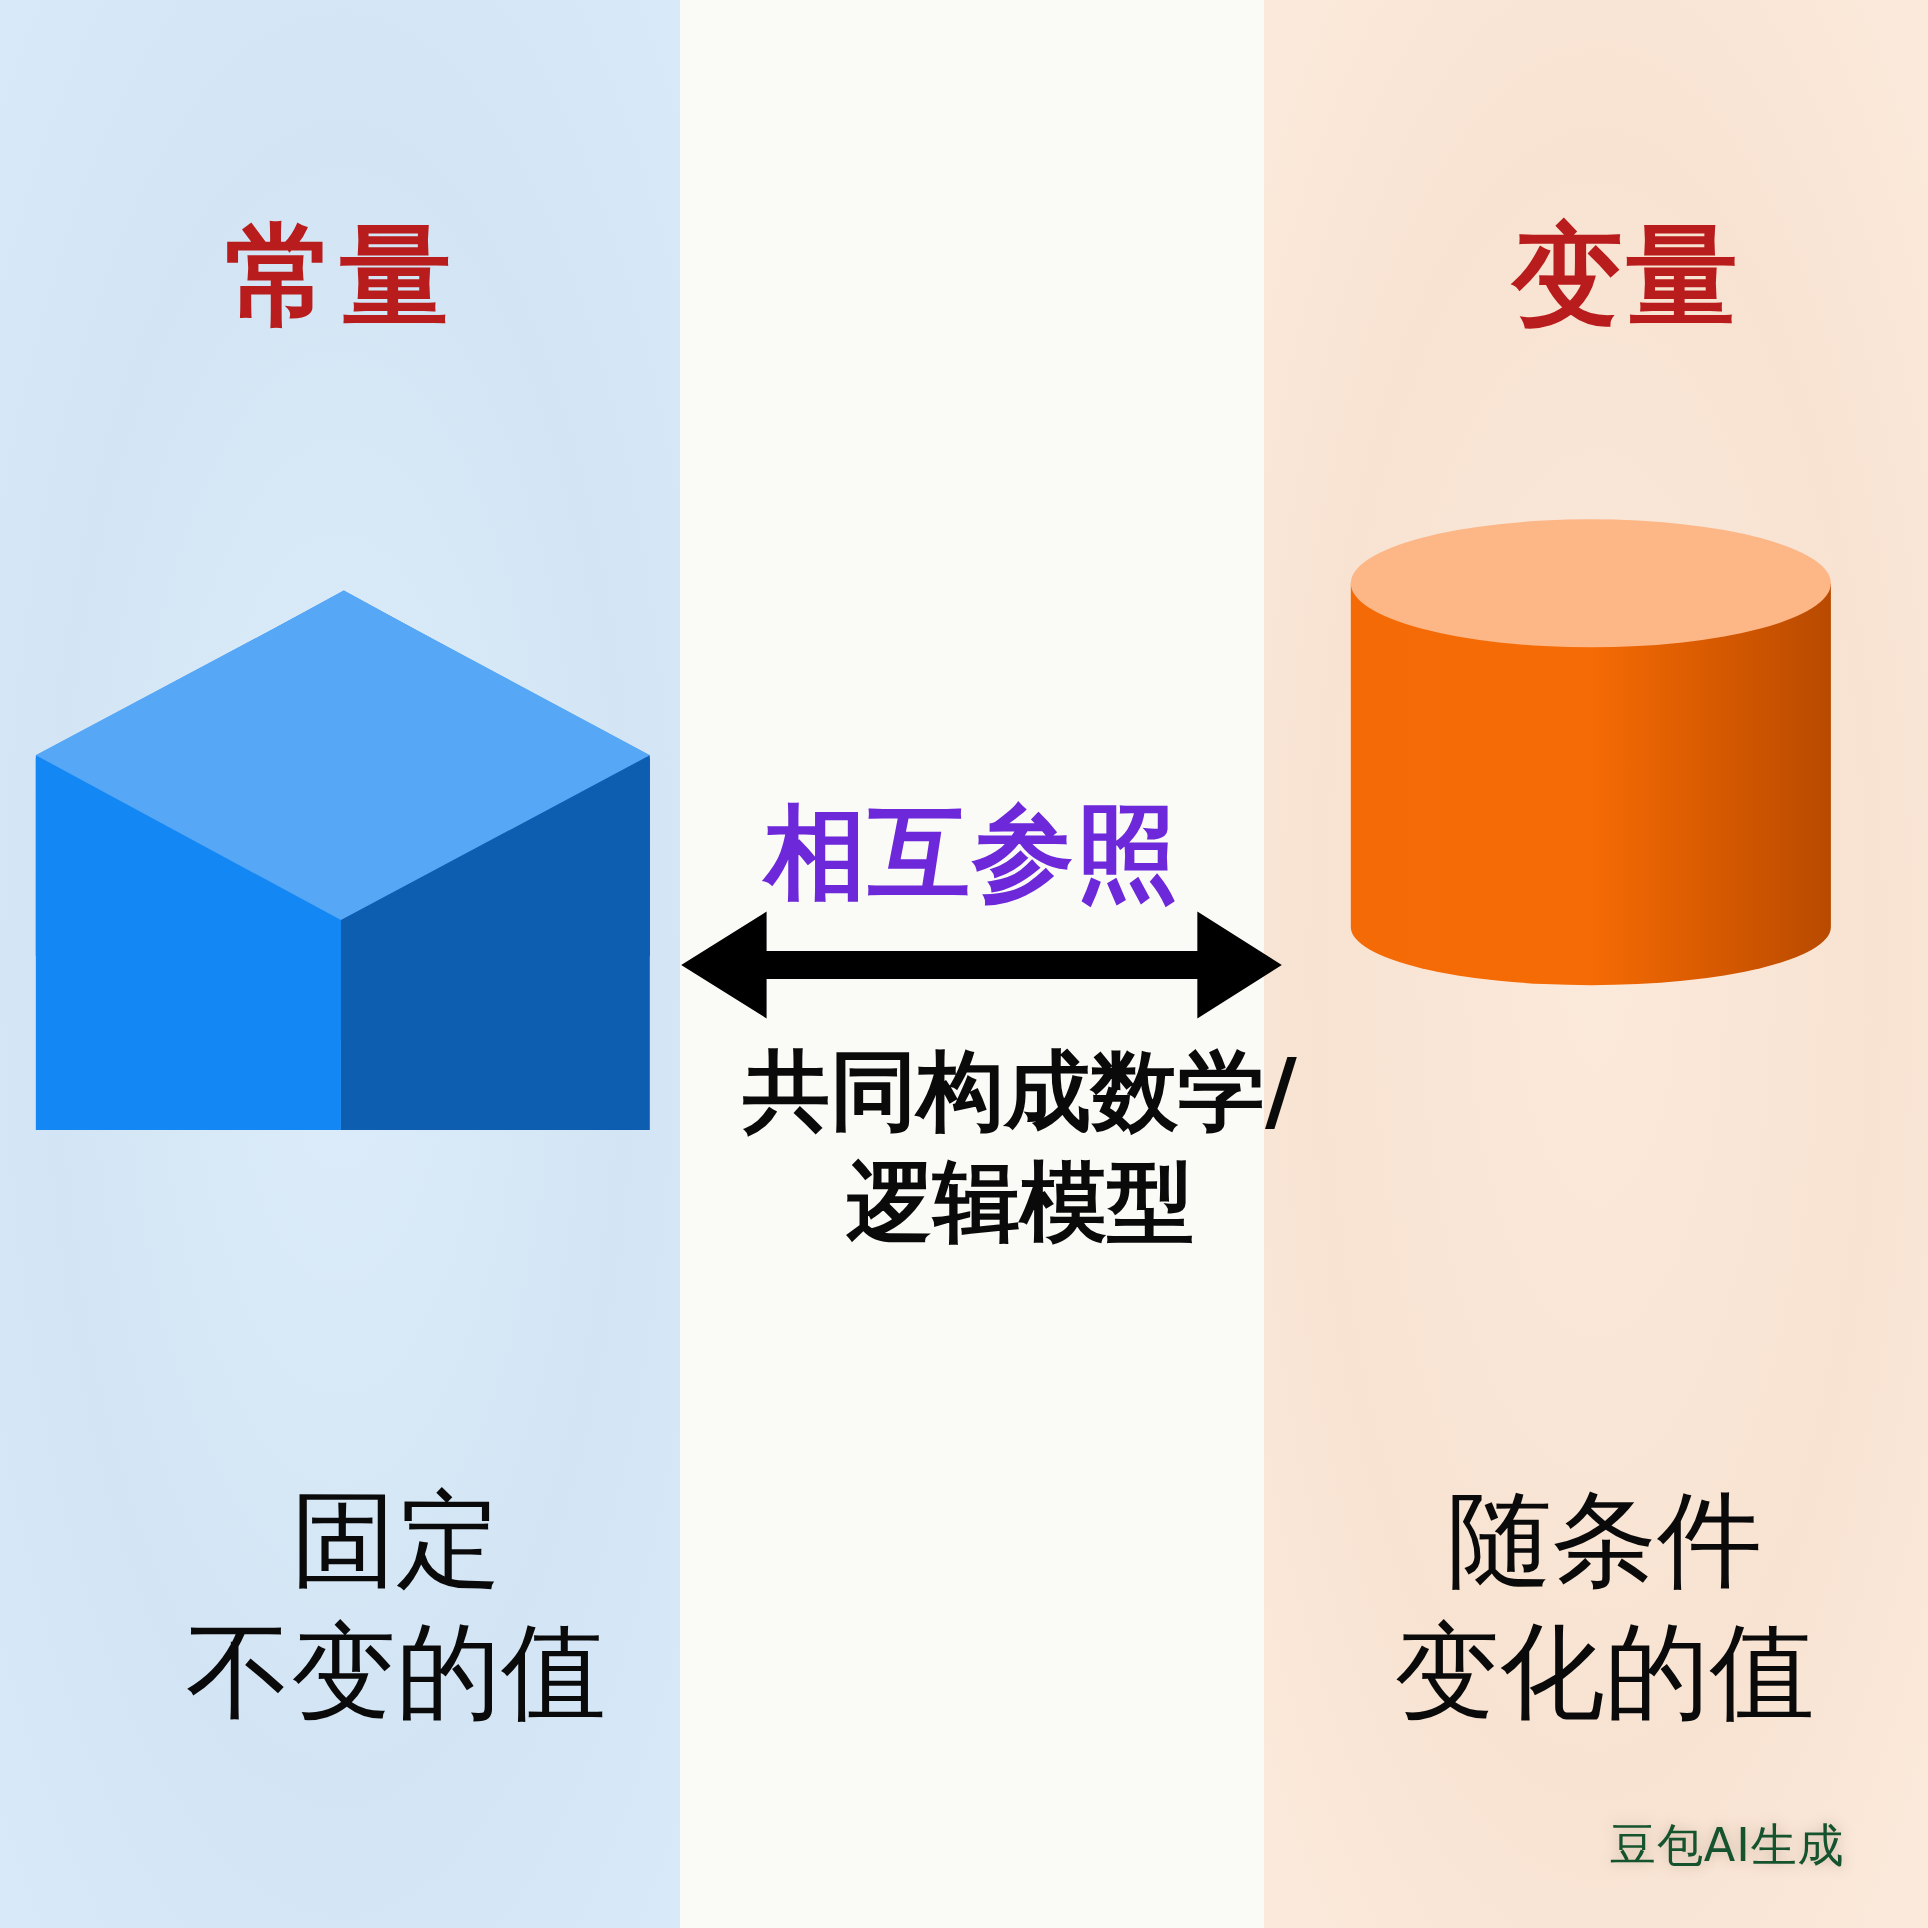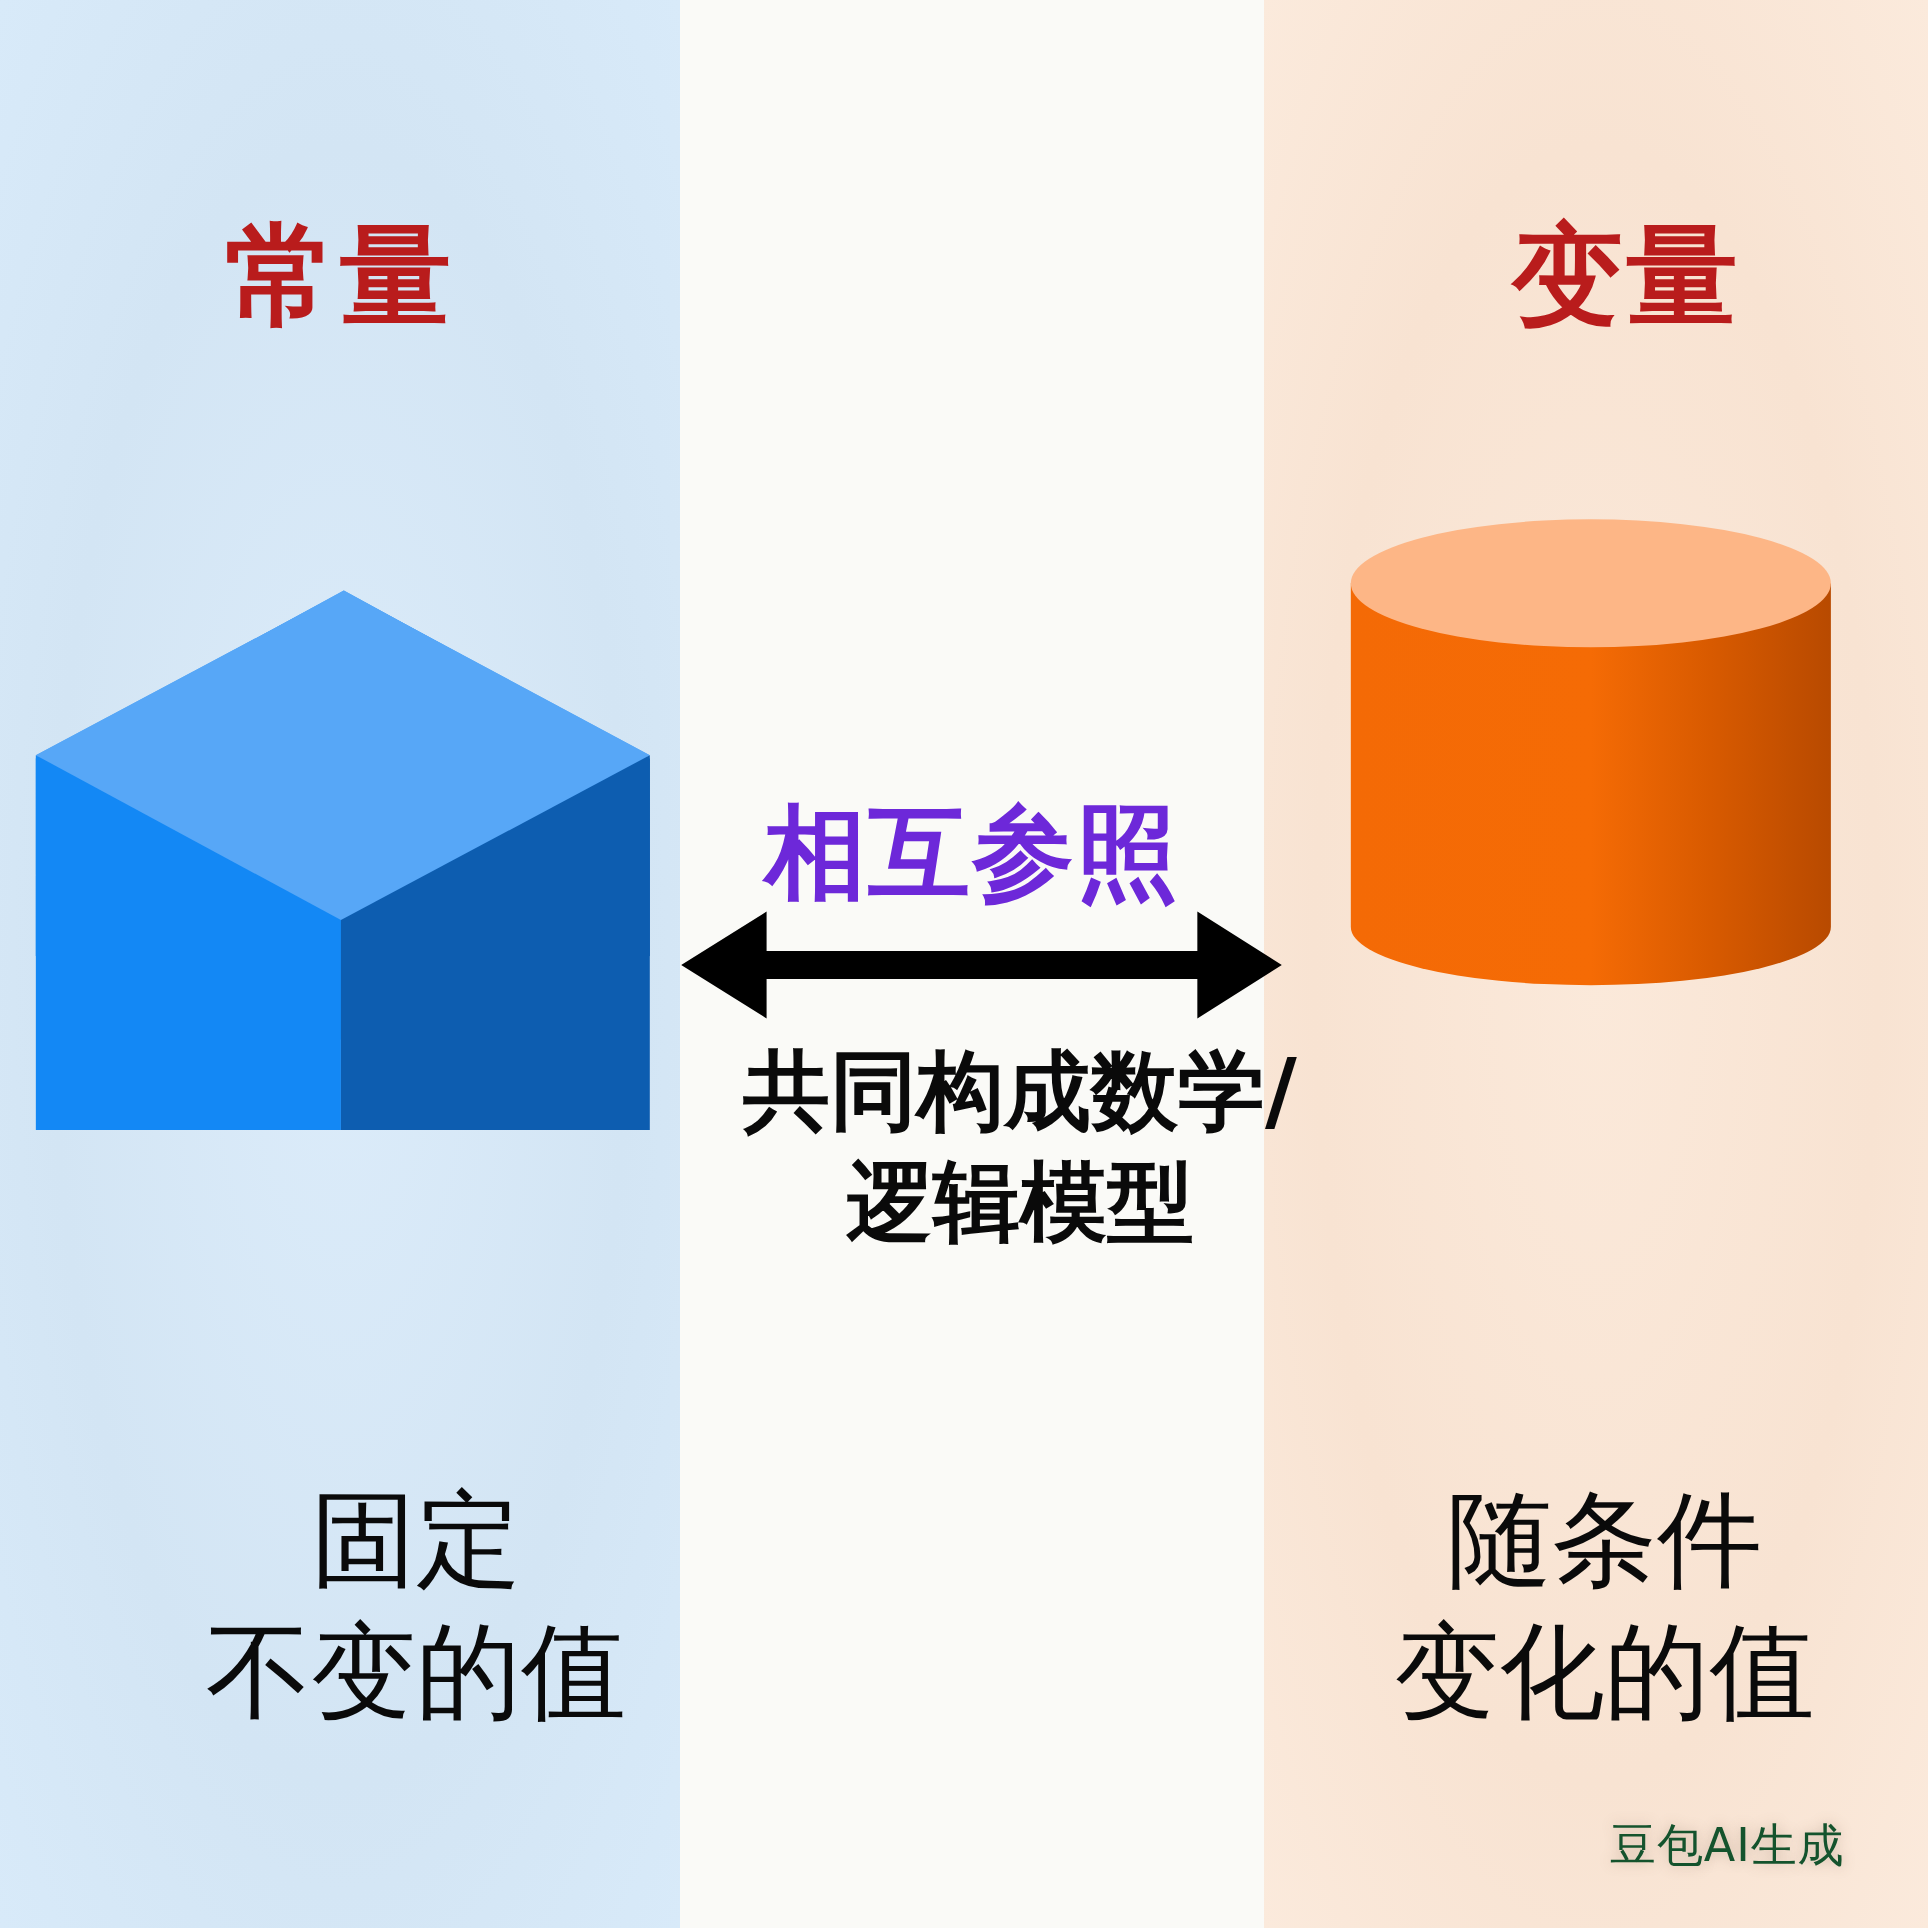--- a/index.html
+++ b/index.html
@@ -5,21 +5,21 @@
   html, body { margin:0; padding:0; }
   body { width:1928px; height:1928px; position:relative; overflow:hidden; background:#fbfbf8; font-family:"DejaVu Sans", sans-serif; }
   .panel { position:absolute; top:0; height:1928px; }
   .panel-left { left:0; width:680px; background:radial-gradient(ellipse at 50% 50%, #dcecfa 0%, #d3e5f4 60%, #d8eaf9 100%); }
   .panel-middle { left:680px; width:584px; background:#fafaf7; }
   .panel-right { left:1264px; width:665px; background:radial-gradient(ellipse at 50% 50%, #fbe9da 0%, #f8e3d2 60%, #fbeadc 100%); }
   .title { position:absolute; font-weight:bold; font-size:111px; color:#b91c1c; letter-spacing:3.8px; text-align:center; }
   .title-left { left:0; width:680px; top:202px; }
   .title-right { left:1317px; width:619px; top:202px; }
   .desc { position:absolute; font-size:105px; color:#0a0a0a; text-align:center; line-height:132px; }
-  .desc-left { left:0; width:792px; top:1474px;padding-left:20px; }
+  .desc-left { left:0; width:792px; top:1474px; }
   .desc-right { left:1264px; width:665px; top:1474px;margin-left:8px; }
   .mid-title { position:absolute; left:680px; width:584px; top:786px; text-align:center; font-weight:bold; font-size:102px; color:#6d28d9; letter-spacing:1.9px; }
   .mid-desc { position:absolute; left:680px; width:584px; top:1036px; text-align:center; font-size:87px; font-weight:bold; color:#0a0a0a; line-height:111px;margin-left:48px; }
   .shape { position:absolute; }
   .watermark { position:absolute; left:1610px; top:1815px; font-size:46px; font-weight:normal; color:#14532d; text-shadow:0 0 13px rgba(120,90,70,0.35); letter-spacing:0.9px; }
 </style>
 </head>
 <body>
 
 <div class="panel panel-left"></div>

